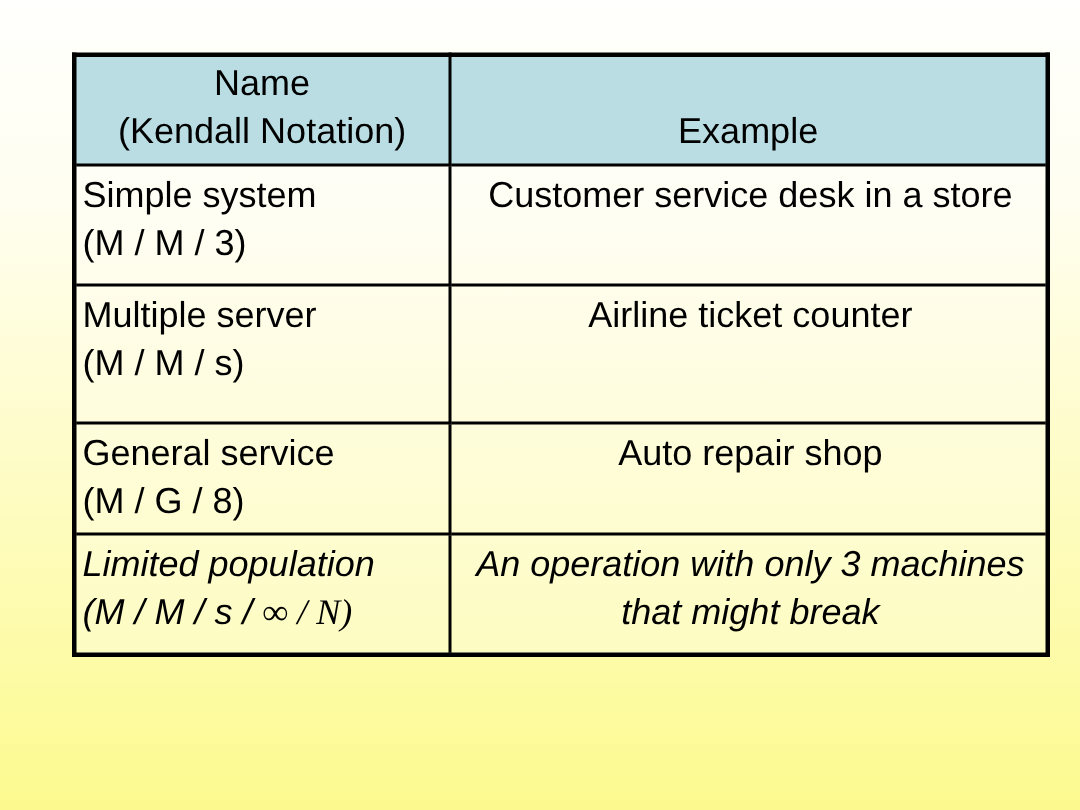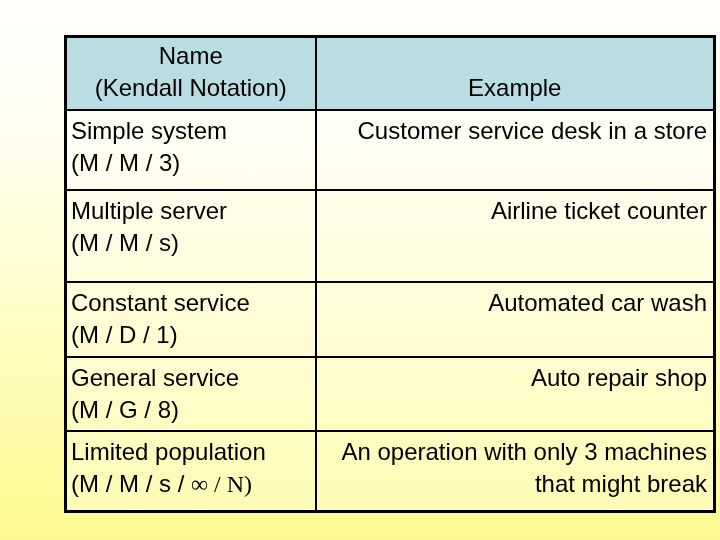--- a/index.html
+++ b/index.html
@@ -13,21 +13,21 @@
     width: 720px;
     height: 540px;
     background: linear-gradient(180deg,
       var(--bg0, #FFFFFD) 0%,
       var(--bg1, #FFFEF0) 25%,
       var(--bg2, #FEFCC0) 62%,
       var(--bg3, #FCFA8E) 100%);
   }
   table.kendall {
     position: absolute;
-    left: 64px;
+    left: 48px;
     top: 35px;
     width: 649px;
     border-collapse: collapse;
     table-layout: fixed;
     border: 3px solid var(--border, #000);
   }
   table.kendall th,
   table.kendall td {
     border: 2px solid var(--border, #000);
     color: #000;
@@ -35,37 +35,37 @@
     line-height: 32px;
   }
   col.c-name { width: 250px; }
   col.c-example { width: 399px; }
 
   tr.hdr { height: 71px; }
   tr.r0 { height: 80px; }
   tr.r1 { height: 92px; }
   tr.r2 { height: 75px; }
   tr.r3 { height: 72px; }
-  tr.r4 { height: 80px; }
+  tr.r4 { height: 80px; font-style: italic; }
 
   th {
     background: var(--header-bg, #B9DDE3);
     font-weight: normal;
     text-align: center;
     vertical-align: bottom;
     padding: 2px 4px 5px 4px;
   }
   td.cell-name {
     background: rgba(255, 255, 255, 0.30);
     vertical-align: top;
     padding: 4px 4px;
   }
   td.cell-example {
     background: rgba(255, 255, 255, 0.30);
-    text-align: right;
+    text-align: center;
     vertical-align: top;
     padding: 4px 6px 4px 9px;
     margin-top: 24px;
   }
   .serif {
     font-family: "Liberation Serif", serif;
   }
 </style>
 </head>
 <body>
@@ -100,29 +100,20 @@
     <tr class="r1">
       <td class="cell-name">
         <div>Multiple server</div>
         <div><span>(M / M / s)</span><span class="serif"></span></div>
       </td>
       <td class="cell-example">
         <span>Airline ticket counter</span>
       </td>
     </tr>
 
-    <tr class="r2">
-      <td class="cell-name">
-        <div>Constant service</div>
-        <div><span>(M / D / 1)</span><span class="serif"></span></div>
-      </td>
-      <td class="cell-example">
-        <span>Automated car wash</span>
-      </td>
-    </tr>
 
     <tr class="r3">
       <td class="cell-name">
         <div>General service</div>
         <div><span>(M / G / 8)</span><span class="serif"></span></div>
       </td>
       <td class="cell-example">
         <span>Auto repair shop</span>
       </td>
     </tr>

